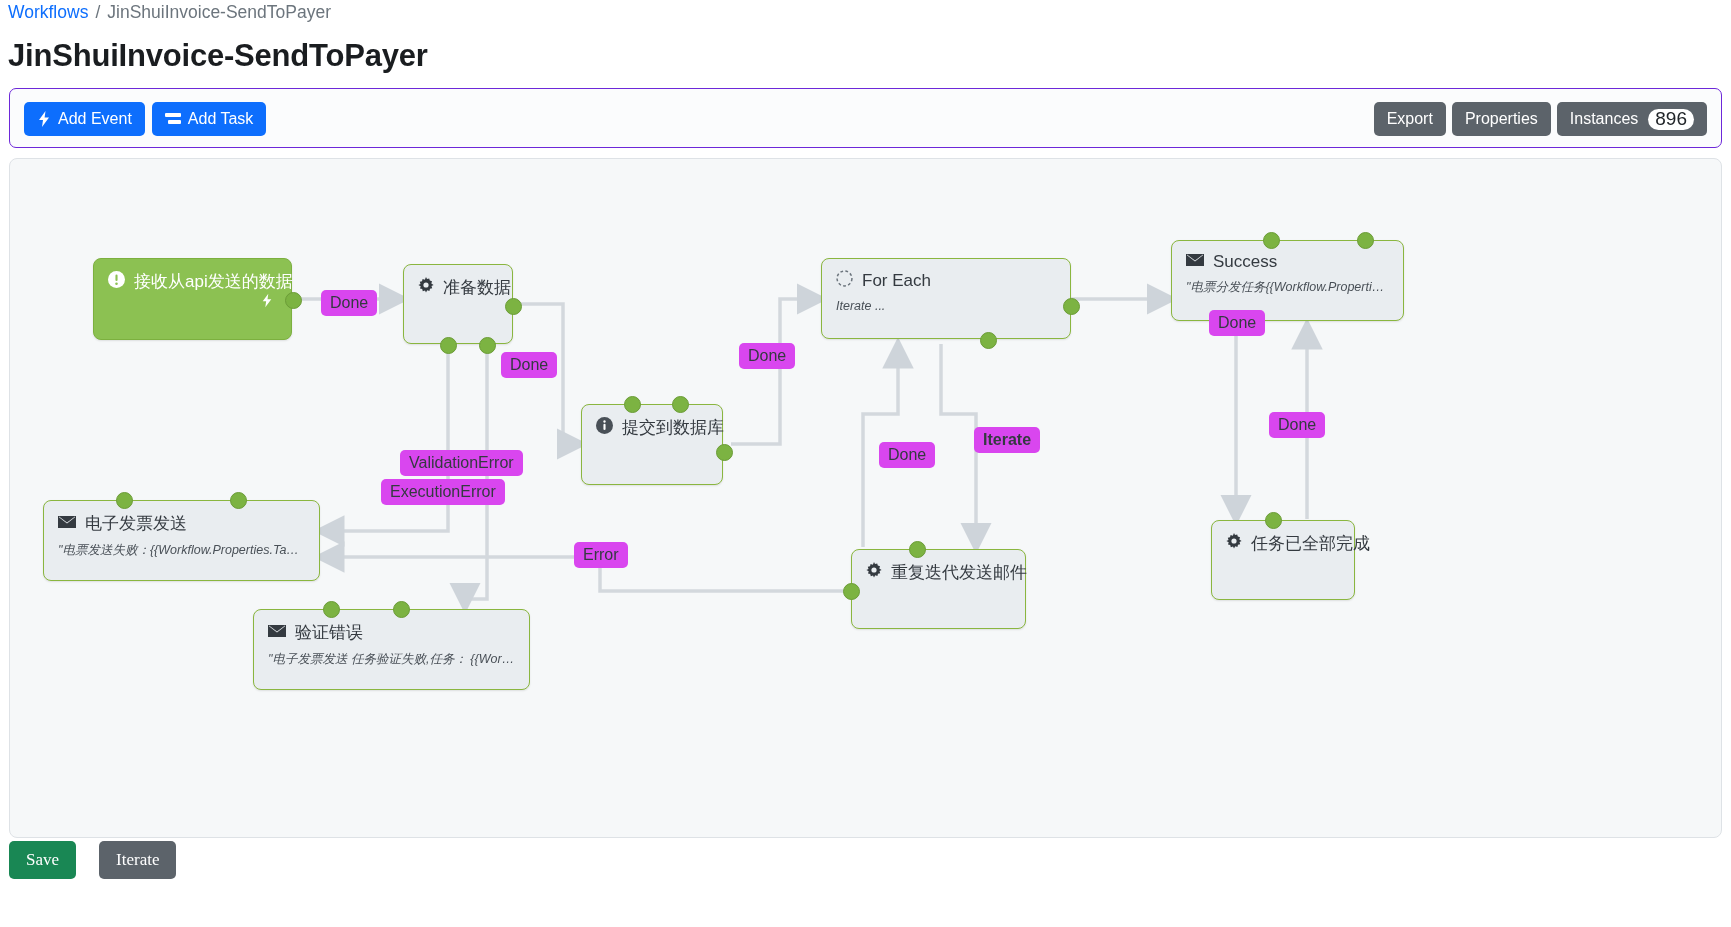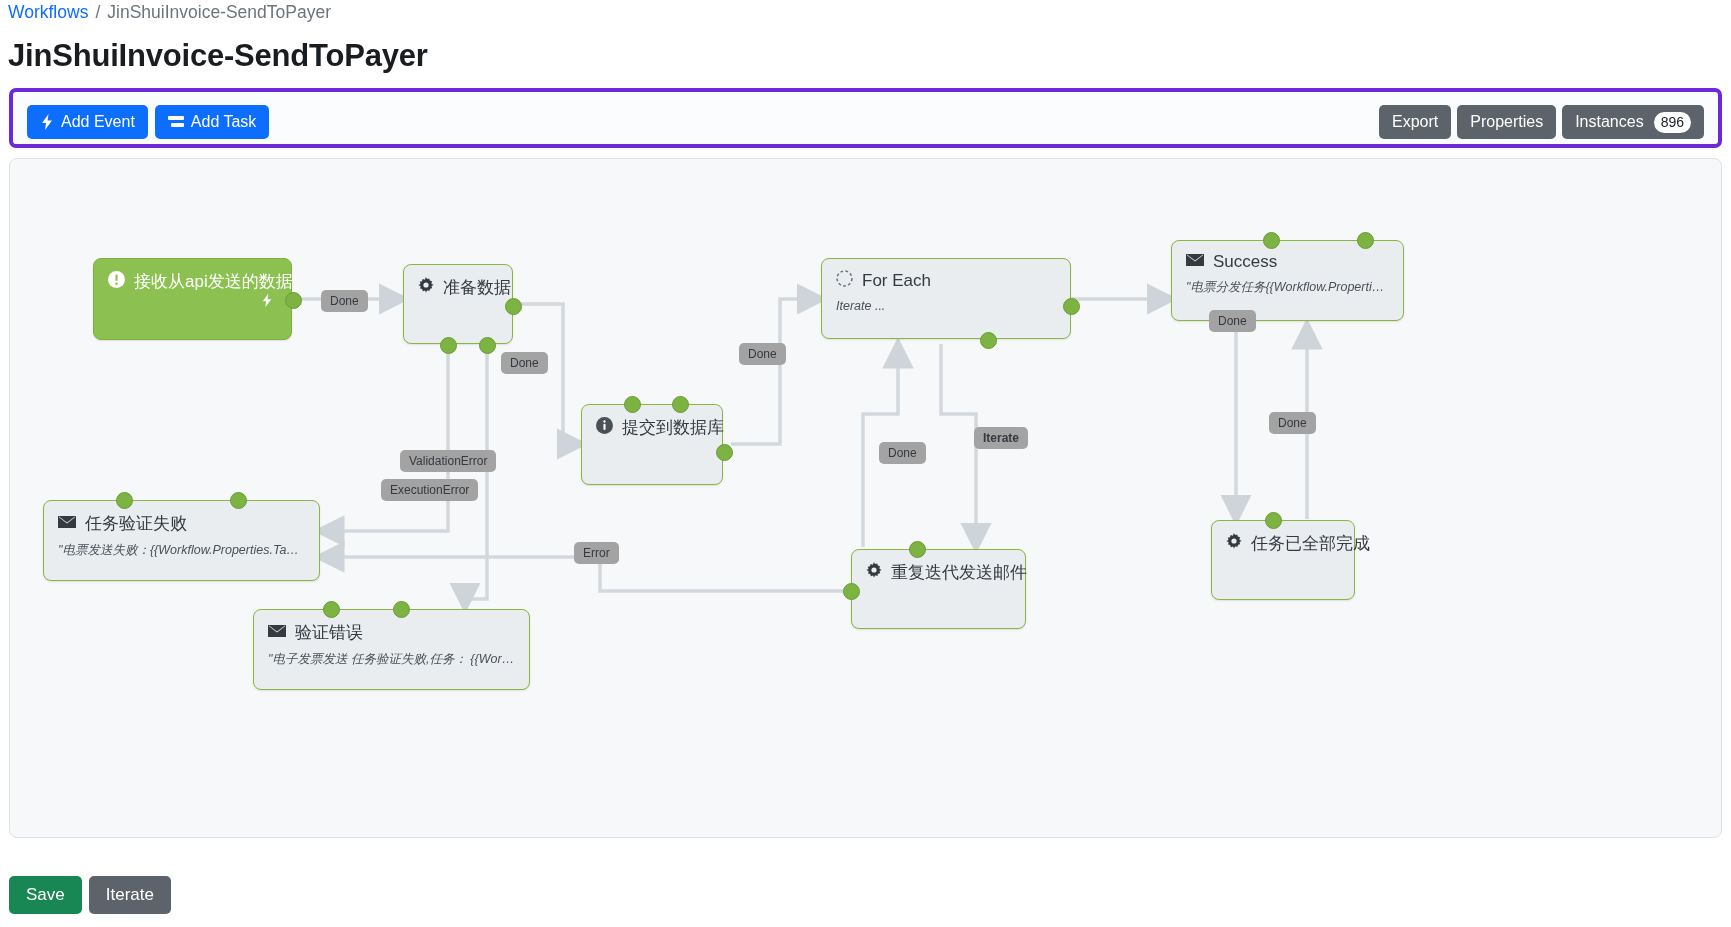--- a/index.html
+++ b/index.html
@@ -28,21 +28,21 @@
     position: absolute; left: 8px; top: 38px;
     font-size: 31px; font-weight: bold; color: #1a1d20;
     letter-spacing: -0.2px;
   }
 
   
   .toolbar {
     position: absolute; left: 9px; top: 88px;
     width: 1713px; height: 60px;
     background: #fbfcfd;
-    border: 4px solid #6d28d9;
+    border: 1px solid #6d28d9;
     border-radius: 7px;
   }
   .toolbar-left { position: absolute; left: 14px; top: 13px; display: flex; gap: 7px; }
   .toolbar-right { position: absolute; right: 14px; top: 13px; display: flex; gap: 6px; margin-left: 24px; }
 
   .btn {
     display: inline-flex; align-items: center; gap: 7px;
     border: none; border-radius: 5px;
     font-size: 16px; font-family: inherit;
     padding: 0 13px; height: 34px;
@@ -50,21 +50,21 @@
     color: #ffffff;
   }
   .btn-primary { background: #0d6efd; }
   .btn-secondary { background: #5c636a; }
   .btn-success { background: #198754; }
   .btn .ico { display: inline-flex; align-items: center; }
 
   .badge-count {
     display: inline-flex; align-items: center; justify-content: center;
     background: #ffffff; color: #212529;
-    border-radius: 11px; font-size: 14px;
+    border-radius: 11px; font-size: 19px;
     min-width: 36px; height: 21px; padding: 0 7px;
     margin-left: 3px;
   }
 
   
   .canvas {
     position: absolute; left: 9px; top: 158px;
     width: 1713px; height: 680px;
     background: #f6f8f9;
     border: 1px solid #dee2e6;
@@ -104,32 +104,32 @@
   .port {
     position: absolute; width: 17px; height: 17px;
     border-radius: 50%;
     background: #7cb342; border: 1px solid #6b9c37;
     cursor: crosshair;
   }
 
   
   .edge-label {
     position: absolute;
-    background: #a3a3a3;
+    background: #d946ef;
     border-radius: 5px;
-    font-size: 12px; color: #343a40;
+    font-size: 16px; color: #343a40;
     padding: 4px 9px;
     white-space: nowrap;
     cursor: pointer;
   }
 
   
   .footer {
-    position: absolute; left: 9px; top: 876px;
-    display: flex; gap: 7px;
+    position: absolute; left: 9px; top: 841px;
+    display: flex; gap: 23px; font-family: Liberation Serif, serif;
   }
   .footer .btn { height: 38px; font-size: 17px; padding: 0 17px; }
 </style>
 </head>
 <body>
 
 <div class="page">
 
   <div class="breadcrumb">
     <a class="crumb-link">Workflows</a>
@@ -286,21 +286,21 @@
     </div>
 
     <div class="node" style="left:33px; top:341px; width:277px; height:81px;">
       <div class="node-title">
         <span>
           <svg width="18" height="14" viewBox="0 0 18 14">
               <path fill="#343a40" d="M0 1h18v12H0z"></path>
               <path fill="#e9edf0" d="M1 2.2 9 8.4 17 2.2 17 1.6 9 7.6 1 1.6z"></path>
             </svg>
         </span>
-        <span>任务验证失败</span>
+        <span>电子发票发送</span>
       </div>
       <div class="node-sub">"电票发送失败：{{Workflow.Properties.TaskTtile...</div>
       <span class="port" style="left:72px; top:-9px;"></span>
       <span class="port" style="left:186px; top:-9px;"></span>
     </div>
 
     <div class="node" style="left:243px; top:450px; width:277px; height:81px;">
       <div class="node-title">
         <span>
           <svg width="18" height="14" viewBox="0 0 18 14">

